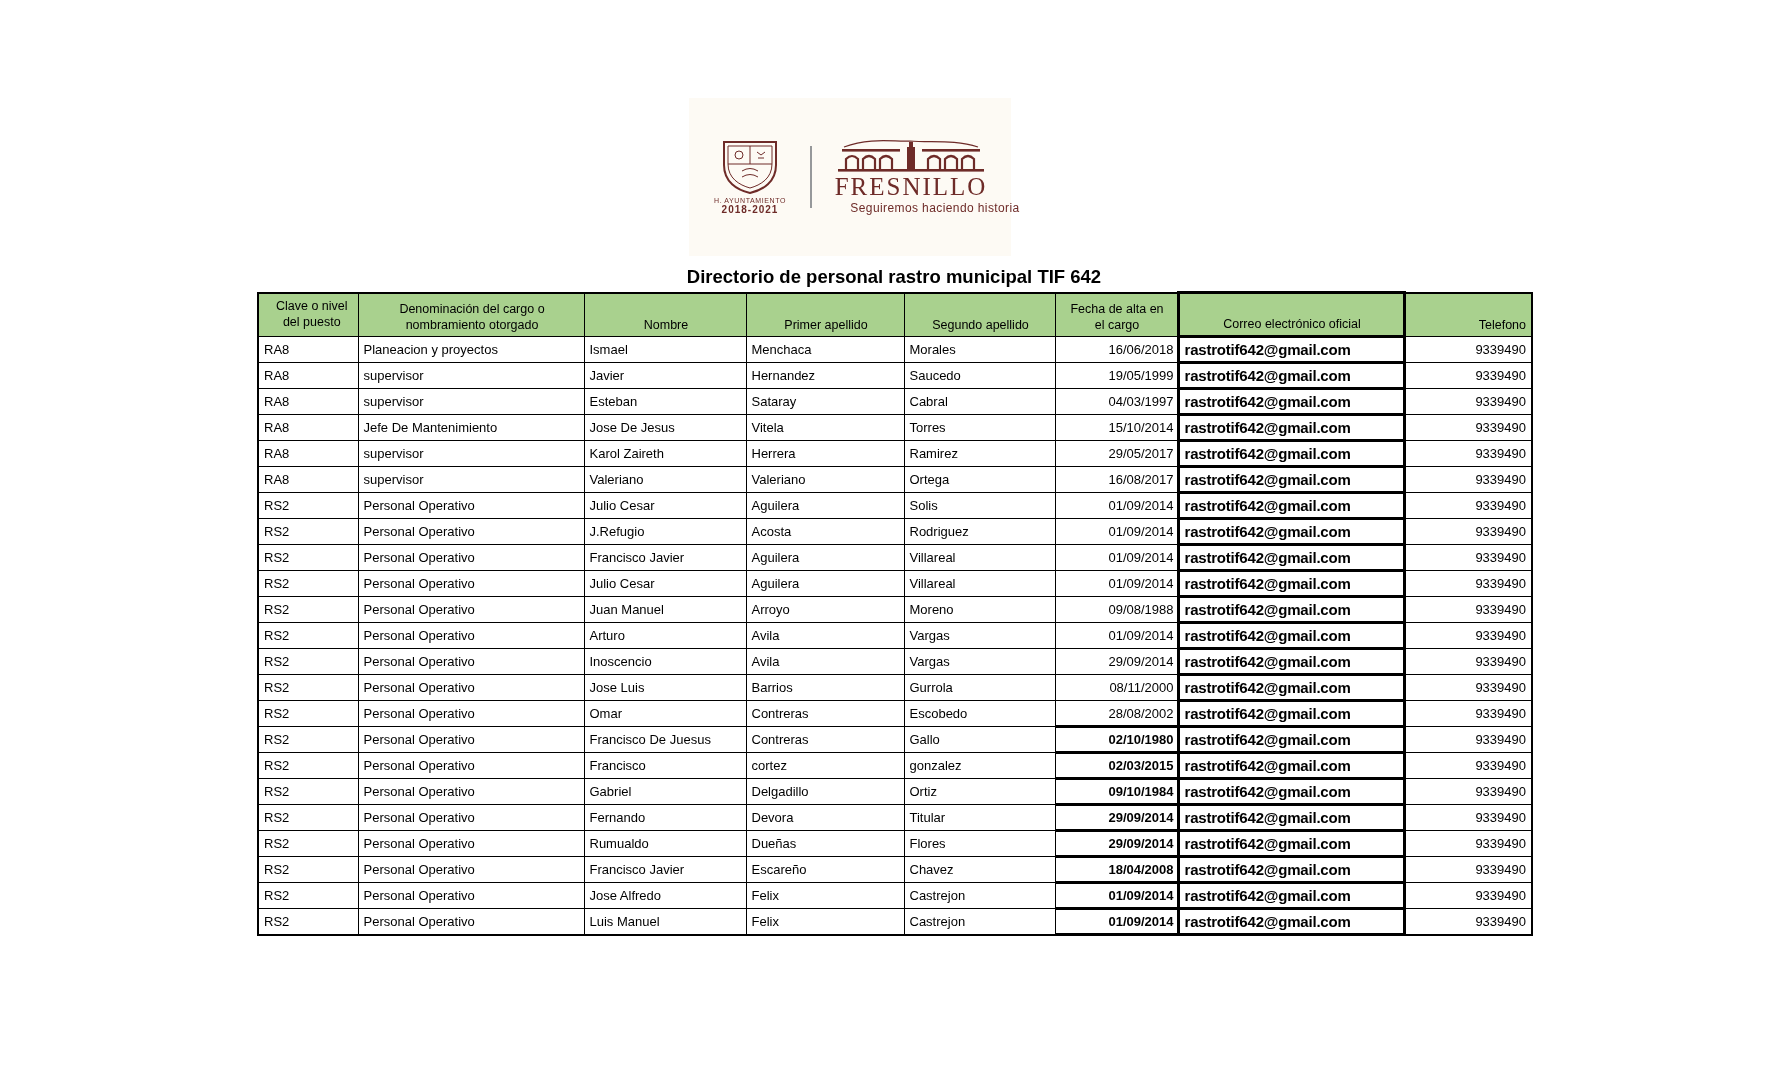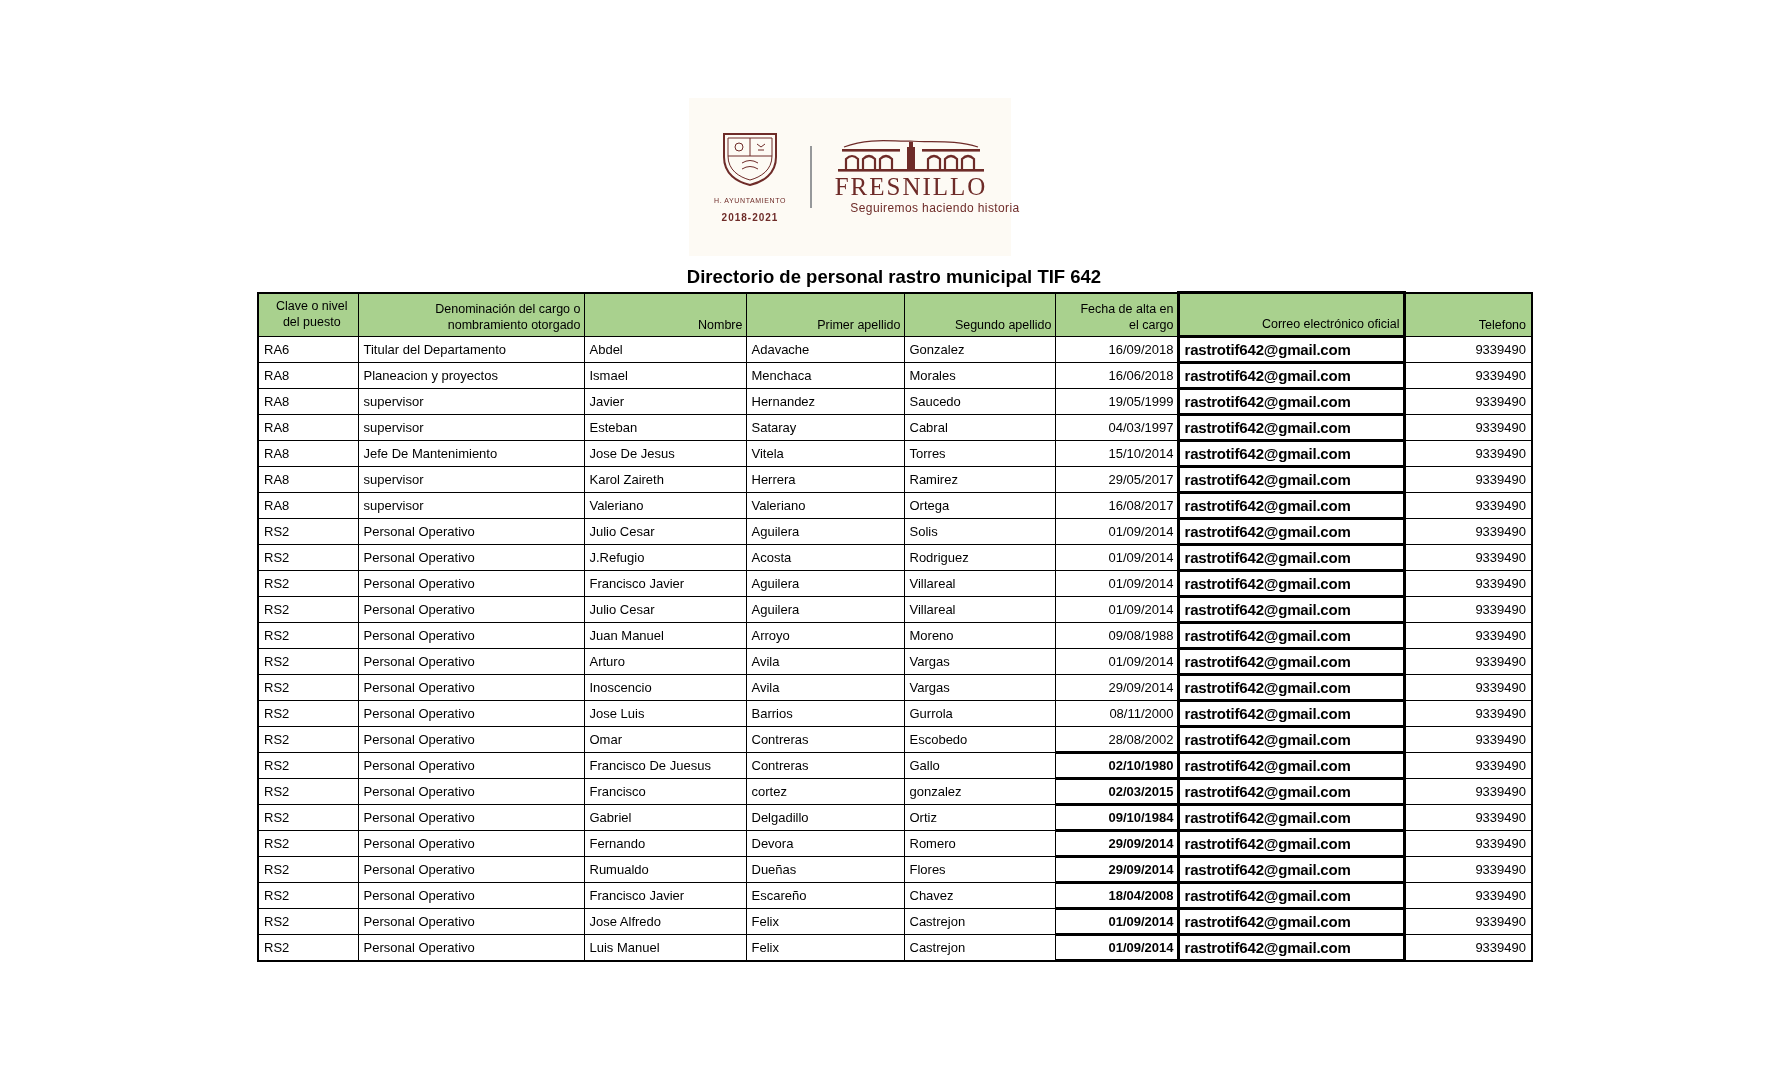--- a/index.html
+++ b/index.html
@@ -5,21 +5,21 @@
   html,body{margin:0;padding:0;}
   body{
     width:1792px;height:1088px;background:#ffffff;position:relative;overflow:hidden;
     font-family:"Liberation Sans",sans-serif;color:#000;
   }
   
   .logo-block{
     position:absolute;left:689px;top:98px;width:322px;height:158px;
     background:#fdfaf4;display:flex;align-items:center;justify-content:center;gap:14px;
   }
-  .crest{display:flex;flex-direction:column;align-items:center;width:92px;gap:8px;}
+  .crest{display:flex;flex-direction:column;align-items:center;width:92px;}
   .crest svg{display:block;}
   .crest-cap1{font-size:7px;letter-spacing:.6px;color:var(--brand);margin-top:2px;white-space:nowrap;}
   .crest-cap2{font-size:10px;font-weight:bold;letter-spacing:1px;color:var(--brand);}
   .logo-divider{width:2px;height:62px;background:#96989a;}
   .brandmark{display:flex;flex-direction:column;align-items:center;width:170px;}
   .brandmark svg{display:block;}
   .wordmark{
     font-family:"Liberation Serif",serif;color:var(--brand);
     font-size:25px;letter-spacing:2px;line-height:1;margin-top:1px;white-space:nowrap;
   }
@@ -33,21 +33,21 @@
   table.directory{
     position:absolute;left:257px;top:291px;width:1274px;
     border-collapse:collapse;table-layout:fixed;border:2px solid #000;
   }
   .directory th,.directory td{
     border:1px solid #000;overflow:hidden;white-space:nowrap;
   }
   .directory thead tr{height:44px;}
   .directory thead th{
     background:var(--header-bg);font-weight:normal;font-size:12.5px;
-    vertical-align:bottom;text-align:right;padding:2px 3px 3px 5px;
+    vertical-align:bottom;text-align:center;padding:2px 3px 3px 5px;
     white-space:pre-line;line-height:1.3;
   }
   .directory thead th:nth-child(1){text-align:center;padding-left:10px;vertical-align:middle;}
   .directory thead th:nth-child(8){text-align:right;padding-right:5px;}
   .directory tbody tr{height:26px;}
   .directory tbody td{font-size:13px;padding:0 3px 0 5px;vertical-align:middle;}
   .directory tbody td:nth-child(6){text-align:right;padding-right:3px;}
   .directory tbody td:nth-child(8){text-align:right;padding-right:5px;}
   .email-cell{border:3px solid #000 !important;}
   .directory tbody td.email-cell{font-weight:bold;font-size:15px;letter-spacing:-.2px;}
@@ -120,30 +120,20 @@
       <th>Primer apellido</th>
       <th>Segundo apellido</th>
       <th>Fecha de alta en
 el cargo</th>
       <th class="email-cell">Correo electrónico oficial</th>
       <th>Telefono</th>
     </tr>
   </thead>
   <tbody>
       <tr>
-        <td>RA6</td>
-        <td>Titular del Departamento</td>
-        <td>Abdel</td>
-        <td>Adavache</td>
-        <td>Gonzalez</td>
-        <td>16/09/2018</td>
-        <td class="email-cell">rastrotif642@gmail.com</td>
-        <td>9339490</td>
-      </tr>
-      <tr>
         <td>RA8</td>
         <td>Planeacion y proyectos</td>
         <td>Ismael</td>
         <td>Menchaca</td>
         <td>Morales</td>
         <td>16/06/2018</td>
         <td class="email-cell">rastrotif642@gmail.com</td>
         <td>9339490</td>
       </tr>
       <tr>
@@ -314,21 +304,21 @@
         <td>Ortiz</td>
         <td class="bold-date">09/10/1984</td>
         <td class="email-cell">rastrotif642@gmail.com</td>
         <td>9339490</td>
       </tr>
       <tr>
         <td>RS2</td>
         <td>Personal Operativo</td>
         <td>Fernando</td>
         <td>Devora</td>
-        <td>Romero</td>
+        <td>Titular</td>
         <td class="bold-date">29/09/2014</td>
         <td class="email-cell">rastrotif642@gmail.com</td>
         <td>9339490</td>
       </tr>
       <tr>
         <td>RS2</td>
         <td>Personal Operativo</td>
         <td>Rumualdo</td>
         <td>Dueñas</td>
         <td>Flores</td>

